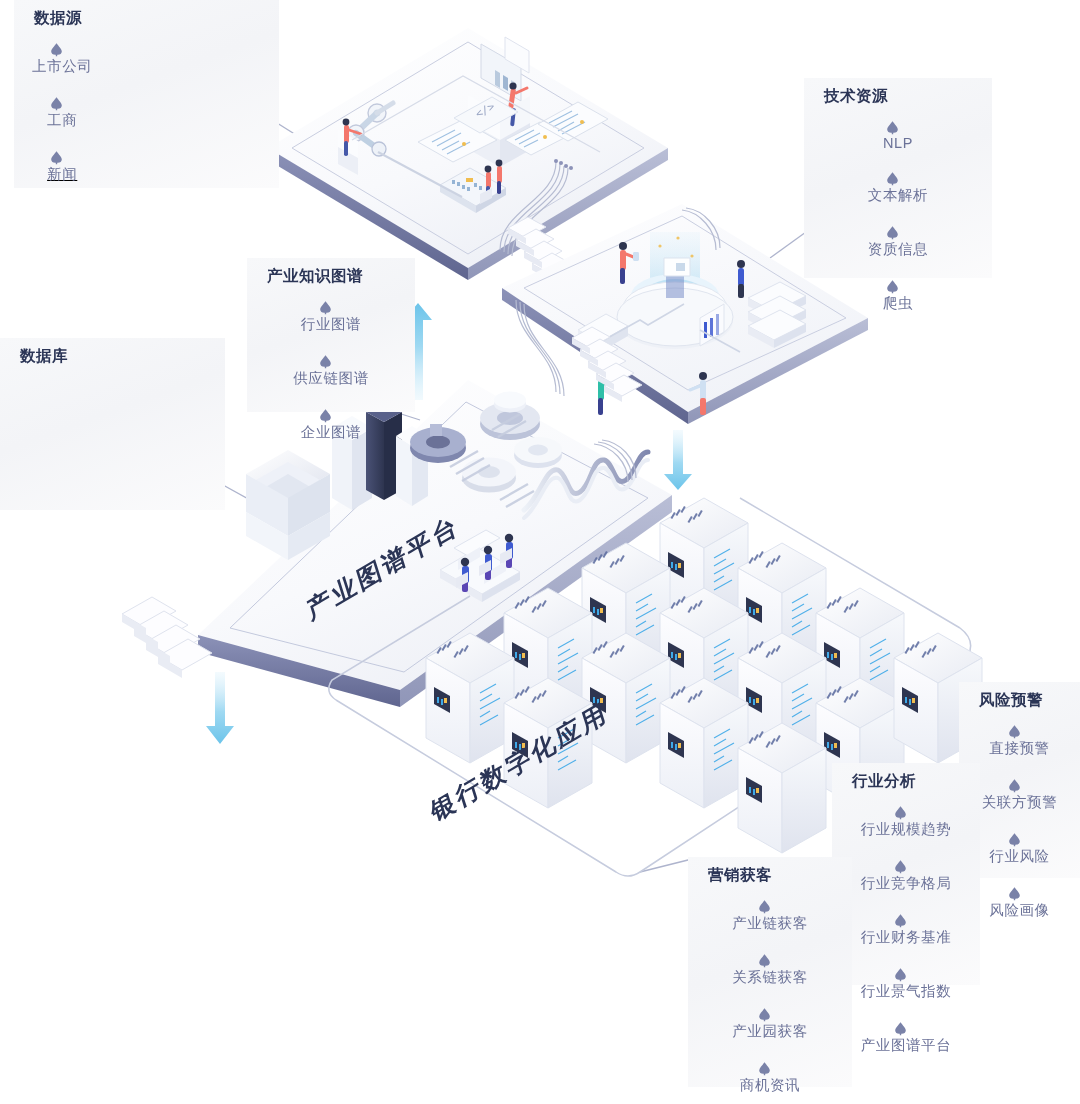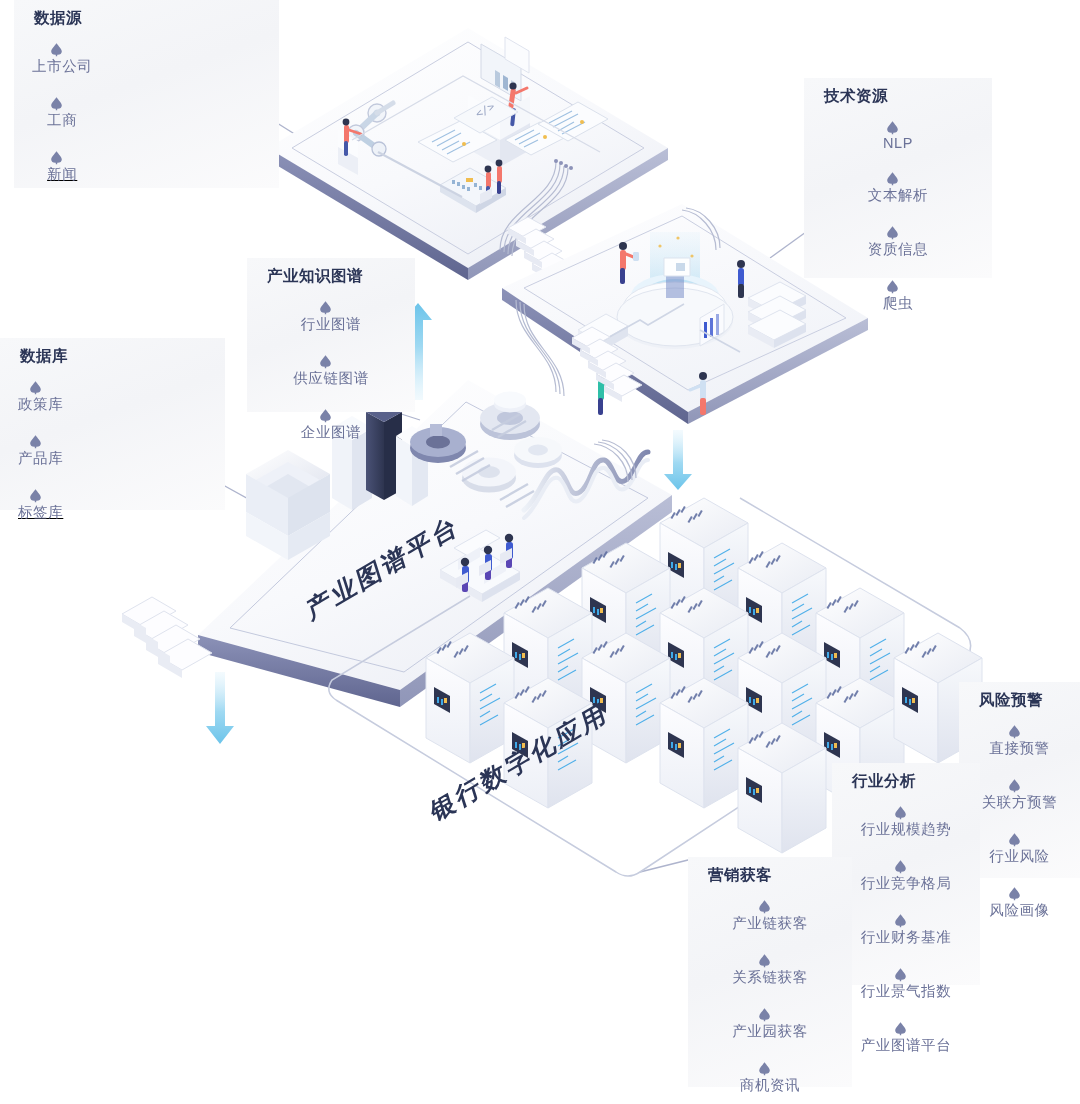--- a/index.html
+++ b/index.html
@@ -960,46 +960,20 @@
             </svg>
         </span>
         <span class="li-label">企业图谱</span>
       </li>
     </ul>
   </div>
 
   <div class="panel" id="panel-db">
     <div class="panel-title">数据库</div>
     <div class="cols">
-      <ul>
-        <li>
-          <span class="bullet">
-            <svg viewBox="0 0 13 15">
-                <path d="M6.5 1.2C4.6 4 1.2 6.8 1.2 9.4c0 2 1.7 3.3 4 3.3h.6v1.6h1.4v-1.6h.6c2.3 0 4-1.3 4-3.3C11.8 6.8 8.4 4 6.5 1.2z" fill="#7a82a8"></path>
-              </svg>
-          </span>
-          <span class="li-label">政策库</span>
-        </li>
-        <li>
-          <span class="bullet">
-            <svg viewBox="0 0 13 15">
-                <path d="M6.5 1.2C4.6 4 1.2 6.8 1.2 9.4c0 2 1.7 3.3 4 3.3h.6v1.6h1.4v-1.6h.6c2.3 0 4-1.3 4-3.3C11.8 6.8 8.4 4 6.5 1.2z" fill="#7a82a8"></path>
-              </svg>
-          </span>
-          <span class="li-label">产品库</span>
-        </li>
-        <li>
-          <span class="bullet">
-            <svg viewBox="0 0 13 15">
-                <path d="M6.5 1.2C4.6 4 1.2 6.8 1.2 9.4c0 2 1.7 3.3 4 3.3h.6v1.6h1.4v-1.6h.6c2.3 0 4-1.3 4-3.3C11.8 6.8 8.4 4 6.5 1.2z" fill="#7a82a8"></path>
-              </svg>
-          </span>
-          <span class="li-label">标签库</span>
-        </li>
-      </ul>
     </div>
   </div>
 
   <div class="panel" id="panel-risk">
     <div class="panel-title">风险预警</div>
     <ul class="single">
       <li>
         <span class="bullet">
           <svg viewBox="0 0 13 15">
               <path d="M6.5 1.2C4.6 4 1.2 6.8 1.2 9.4c0 2 1.7 3.3 4 3.3h.6v1.6h1.4v-1.6h.6c2.3 0 4-1.3 4-3.3C11.8 6.8 8.4 4 6.5 1.2z" fill="#7a82a8"></path>

